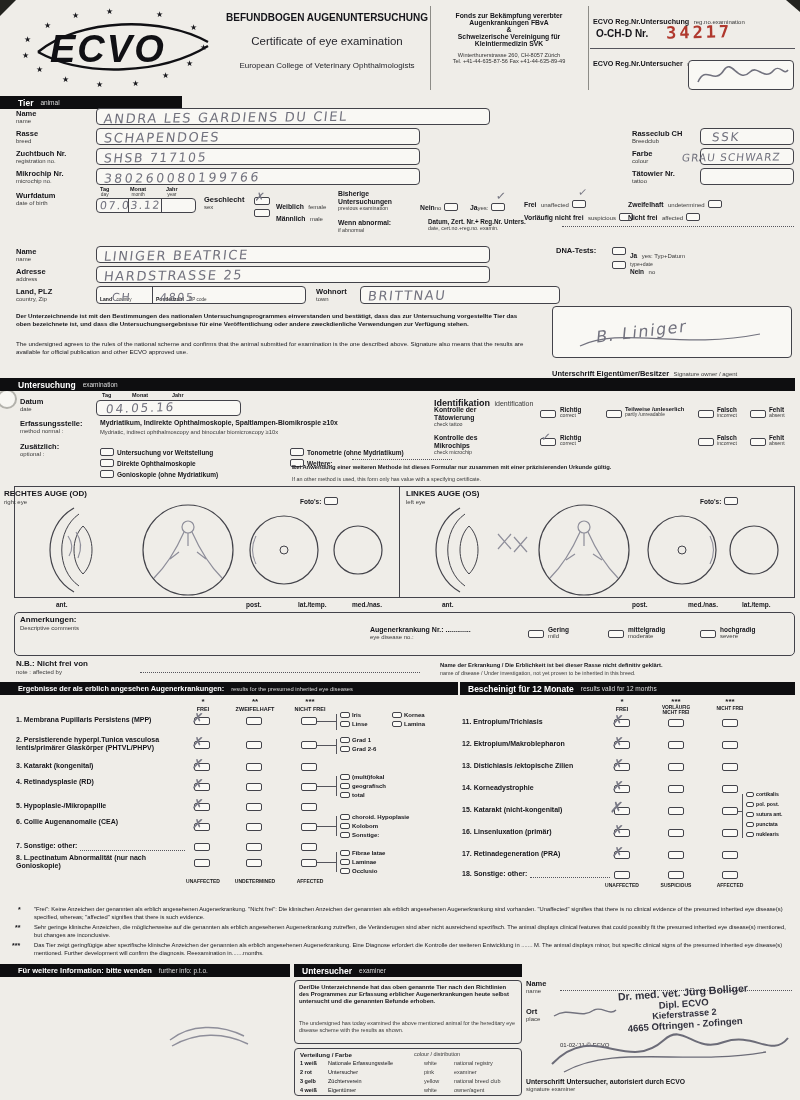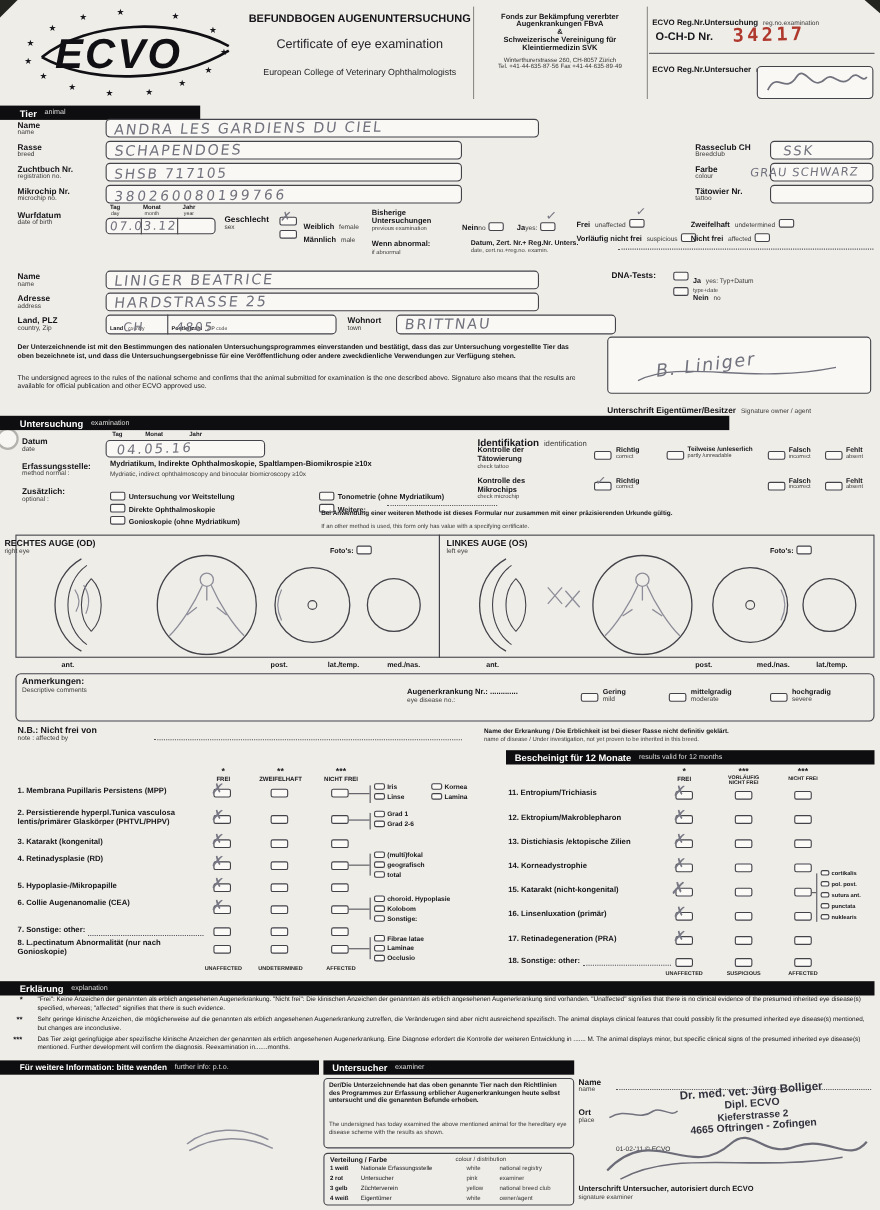--- a/index.html
+++ b/index.html
@@ -255,21 +255,21 @@
 
   <div class="bx" style="left:552px;top:306px;width:240px;height:52px"></div>
   <div class="hw" style="left:596px;top:322px;font-size:16px;transform:rotate(-7deg) skewX(-12deg)">B. Liniger</div>
   <svg class="a" style="left:560px;top:312px" width="224" height="42" viewBox="0 0 224 42">
     <path d="M20,34 C60,14 120,38 200,22" fill="none" stroke="#72727e" stroke-width="1.2"></path>
   </svg>
   <div class="a" style="left:552px;top:362px">
     <span class="de">Unterschrift Eigentümer/Besitzer</span> <span class="en">Signature owner / agent</span>
   </div>
 
-  <div class="bar" style="left:0;top:378px;width:663px">
+  <div class="bar" style="left:0;top:378px;width:795px">
     <span class="bde">Untersuchung</span>
       <span class="ben">examination</span>
   </div>
 
   <div class="a" style="left:20px;top:398px">
       <div class="de">Datum</div>
       <div class="en">date</div>
     </div>
   <div class="a" style="left:102px;top:392px;font-size:5.5px;font-weight:700">Tag</div>
   <div class="a" style="left:132px;top:392px;font-size:5.5px;font-weight:700">Monat</div>
@@ -428,20 +428,24 @@
     </div>
 
   <div class="a" style="left:16px;top:660px">
       <div class="de" style="font-size:8px">N.B.: Nicht frei von</div>
       <div class="en">note :  affected by</div>
     </div>
   <div class="dot" style="left:140px;top:672px;width:280px"></div>
   <div class="a" style="left:440px;top:662px;width:352px;font-size:5.8px;font-weight:700">Name der Erkrankung / Die Erblichkeit ist bei dieser Rasse nicht definitiv geklärt.</div>
   <div class="a" style="left:440px;top:670px;width:352px;font-size:5.4px;color:#3a3a3a">name of disease / Under investigation, not yet proven to be inherited in this breed.</div>
 
+  <div class="bar" style="left:0;top:682px;width:458px">
+    <span class="bde" style="font-size:7.3px">Ergebnisse der als erblich angesehen Augenerkrankungen:</span>
+      <span class="ben" style="font-size:5.8px">results for the presumed inherited eye diseases</span>
+  </div>
   <div class="bar" style="left:460px;top:682px;width:335px;padding-left:8px">
     <span class="bde">Bescheinigt für 12 Monate</span>
       <span class="ben">results valid for 12 months</span>
   </div>
 
   <div class="star" style="left:183px;top:697px">*</div>
   <div class="star" style="left:235px;top:697px">**</div>
   <div class="star" style="left:290px;top:697px">***</div>
   <div class="ch" style="left:175px;top:706px;width:56px">FREI</div>
   <div class="ch" style="left:227px;top:706px;width:56px">ZWEIFELHAFT</div>
@@ -585,24 +589,20 @@
   <div class="rl" style="left:462px;top:870px;width:148px">18. Sonstige: other:</div>
   <div class="dot" style="left:530px;top:877px;width:80px"></div>
   <span class="cbA" style="left:614px;top:871px"></span>
     <span class="cbA" style="left:668px;top:871px"></span>
     <span class="cbA" style="left:722px;top:871px"></span>
 
   <div class="ft" style="left:592px;top:882px">UNAFFECTED</div>
   <div class="ft" style="left:646px;top:882px">SUSPICIOUS</div>
   <div class="ft" style="left:700px;top:882px">AFFECTED</div>
 
-  <div class="bar" style="left:0;top:892px;width:795px">
-    <span class="bde">Erklärung</span>
-      <span class="ben">explanation</span>
-  </div>
   <div class="a" style="left:18px;top:906px;font-size:7px;font-weight:700">*</div>
   <div class="a" style="left:34px;top:906px;width:756px;font-size:5.8px;line-height:1.3">"Frei": Keine Anzeichen der genannten als erblich angesehenen Augenerkrankung. "Nicht frei": Die klinischen Anzeichen der genannten als erblich angesehenen Augenerkrankung sind vorhanden. "Unaffected" signifies that there is no clinical evidence of the presumed inherited eye disease(s) specified, whereas; "affected" signifies that there is such evidence.</div>
   <div class="a" style="left:15px;top:924px;font-size:7px;font-weight:700">**</div>
   <div class="a" style="left:34px;top:924px;width:756px;font-size:5.8px;line-height:1.3">Sehr geringe klinische Anzeichen, die möglicherweise auf die genannten als erblich angesehenen Augenerkrankung zutreffen, die Veränderugen sind aber nicht ausreichend spezifisch. The animal displays clinical features that could possibly fit the presumed inherited eye disease(s) mentioned, but changes are inconclusive.</div>
   <div class="a" style="left:12px;top:942px;font-size:7px;font-weight:700">***</div>
   <div class="a" style="left:34px;top:942px;width:756px;font-size:5.8px;line-height:1.3">Das Tier zeigt geringfügige aber spezifische klinische Anzeichen der genannten als erblich angesehenen Augenerkrankung. Eine Diagnose erfordert die Kontrolle der weiteren Entwicklung in ....... M. The animal displays minor, but specific clinical signs of the presumed inherited eye disease(s) mentioned. Further development will confirm the diagnosis. Reexamination in.......months.</div>
 
   <div class="bar" style="left:0;top:964px;width:290px">
     <span class="bde" style="font-size:7.5px">Für weitere Information: bitte wenden</span>
       <span class="ben">further info: p.t.o.</span>

